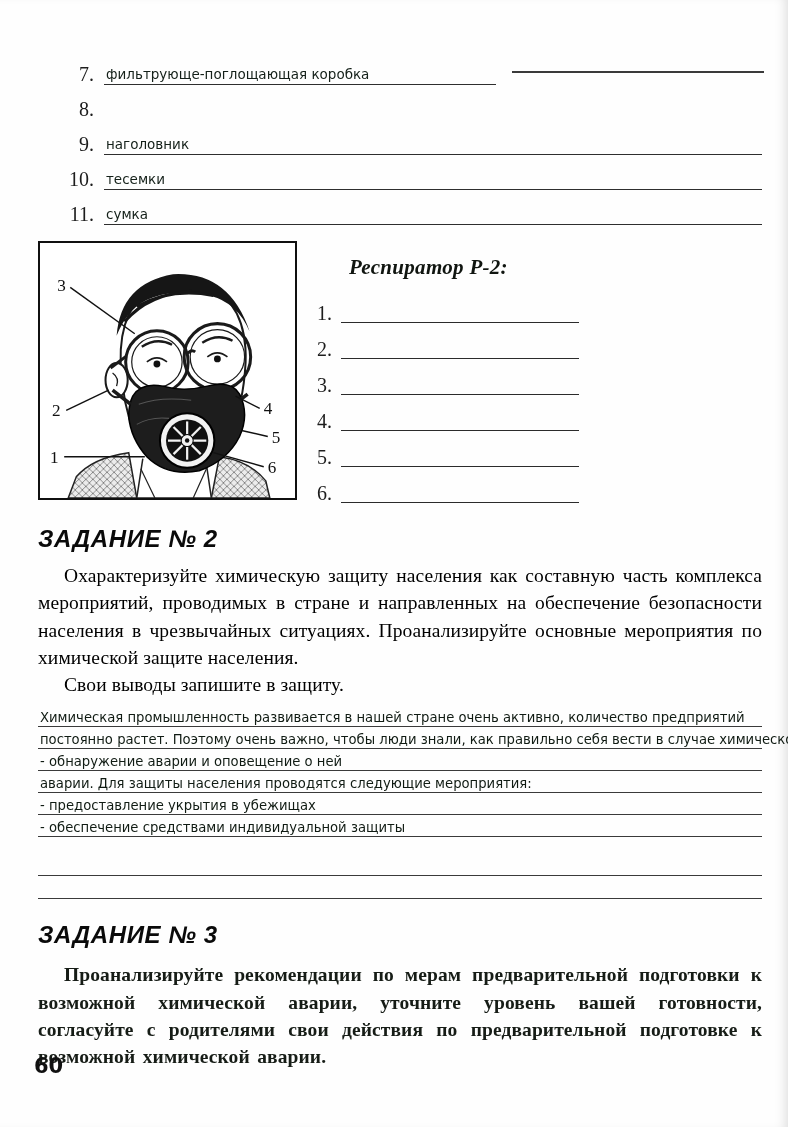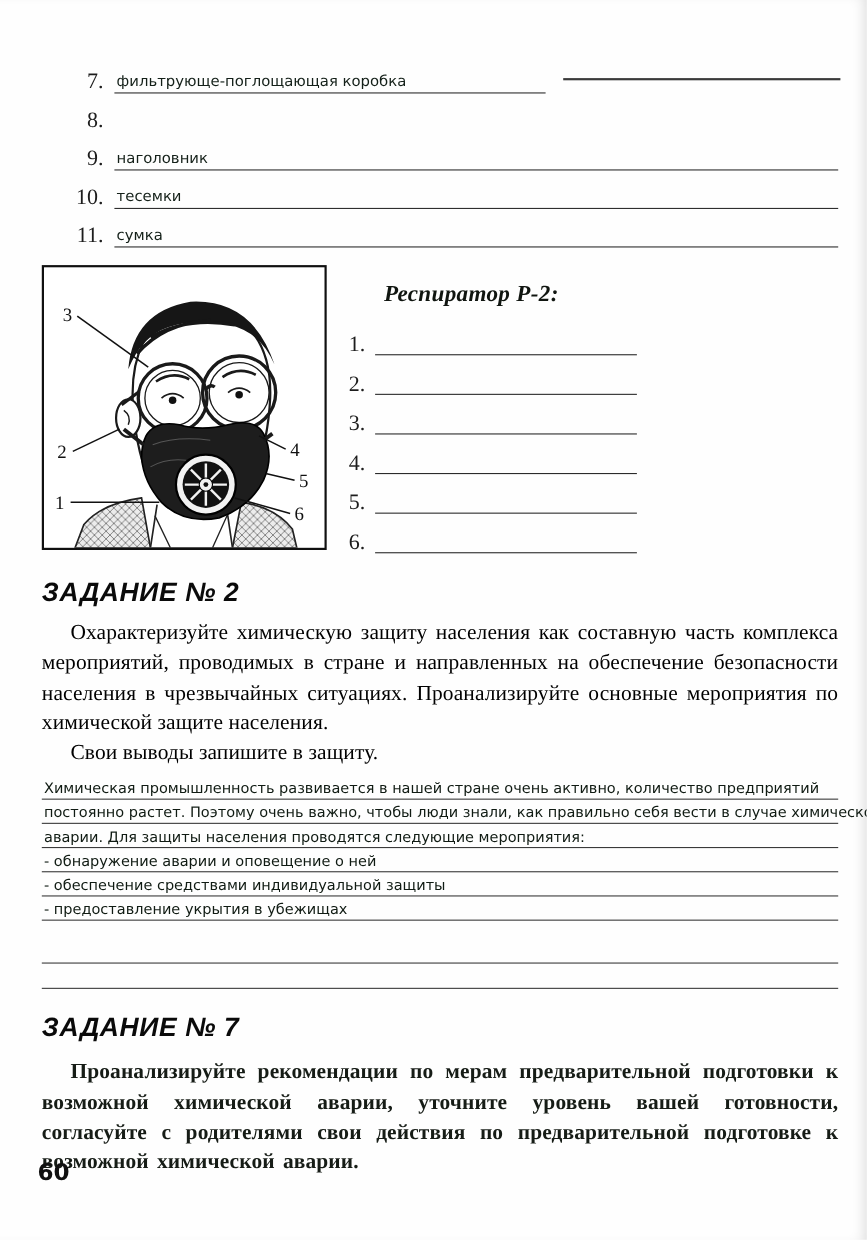--- a/index.html
+++ b/index.html
@@ -189,32 +189,32 @@
   <p class="body-par tight">Свои выводы запишите в защиту.</p>
 
   <div class="answers">
     <div class="ans-row">
         <span class="ans-text">Химическая промышленность развивается в нашей стране очень активно, количество предприятий</span>
       </div>
     <div class="ans-row">
         <span class="ans-text">постоянно растет. Поэтому очень важно, чтобы люди знали, как правильно себя вести в случае химической</span>
       </div>
     <div class="ans-row">
+        <span class="ans-text">- обнаружение аварии и оповещение о ней</span>
+      </div>
+    <div class="ans-row">
         <span class="ans-text">аварии. Для защиты населения проводятся следующие мероприятия:</span>
       </div>
     <div class="ans-row">
-        <span class="ans-text">- обнаружение аварии и оповещение о ней</span>
+        <span class="ans-text">- предоставление укрытия в убежищах</span>
       </div>
     <div class="ans-row">
         <span class="ans-text">- обеспечение средствами индивидуальной защиты</span>
-      </div>
-    <div class="ans-row">
-        <span class="ans-text">- предоставление укрытия в убежищах</span>
       </div>
     <div class="ans-row spacer"></div>
     <div class="ans-row empty2"></div>
   </div>
 
-  <h2 class="task-heading">ЗАДАНИЕ № 7</h2>
+  <h2 class="task-heading">ЗАДАНИЕ № 3</h2>
   <p class="body-par bold">Проанализируйте рекомендации по мерам предварительной подготовки к возможной химической аварии, уточните уровень вашей готовности, согласуйте с родителями свои действия по предварительной подготовке к возможной химической аварии.</p>
 
   <div class="page-num">60</div>
 </div>
 
 </body></html>

